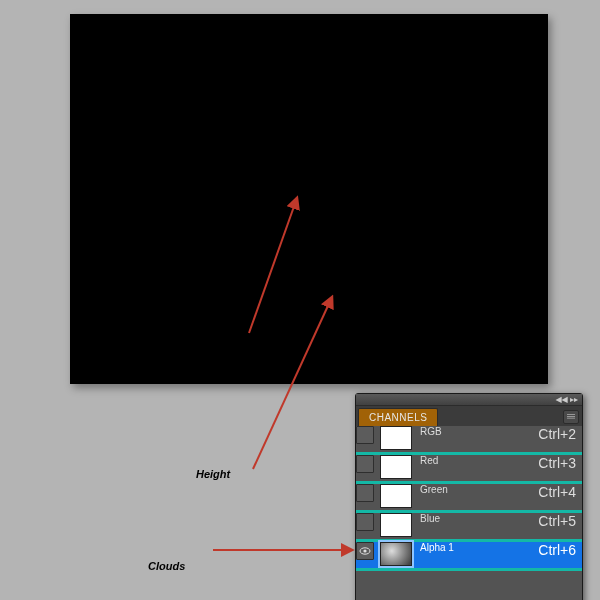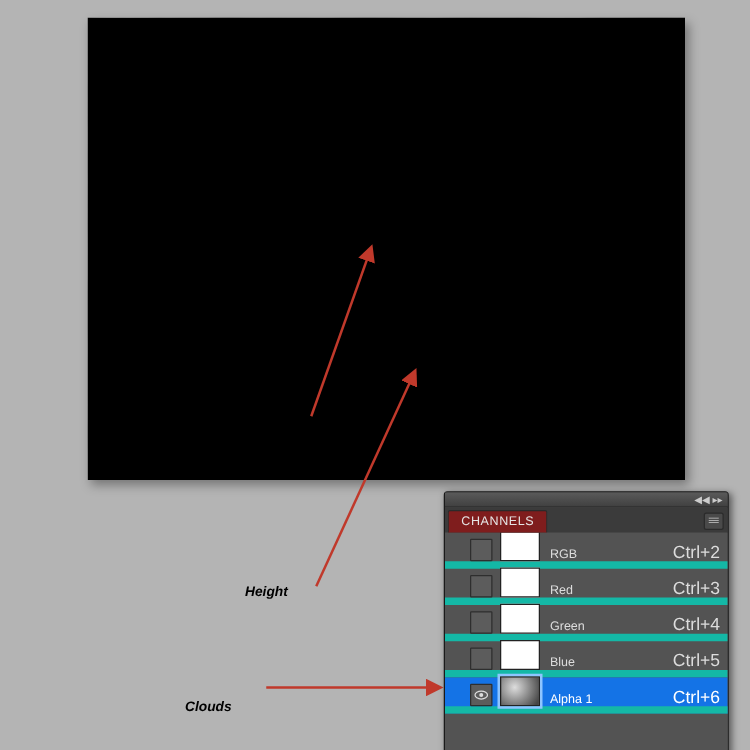--- a/index.html
+++ b/index.html
@@ -6,25 +6,25 @@
   .canvas-wrap{position:absolute;left:70px;top:14px;width:478px;height:370px;background:#fff;box-shadow:3px 4px 8px rgba(0,0,0,.35)}
   .canvas{width:100%;height:100%}
   .label{position:absolute;font-style:italic;font-weight:bold;font-size:11px;color:#000}
   .arrows{position:absolute;left:0;top:0;pointer-events:none}
 
   
   .panel{position:absolute;left:355px;top:393px;width:226px;background:#535353;border:1px solid #1a1a1a;box-shadow:2px 2px 6px rgba(0,0,0,.5);border-radius:3px 3px 0 0;font-size:10px;color:#ddd}
   .panel-bar{height:11px;background:linear-gradient(#5a5a5a,#414141);border-bottom:1px solid #2b2b2b;position:relative}
   .panel-bar .coll{position:absolute;right:4px;top:1px;font-size:8px;color:#ccc}
   .tabs{display:flex;align-items:flex-end;background:#3b3b3b;height:20px;position:relative}
-  .tab{background:#7f1d1d;border:1px solid #2b2b2b;border-bottom:none;padding:3px 10px 3px 10px;font-size:10px;color:#e6e6e6;letter-spacing:.5px;margin:2px 0 0 2px;border-radius:2px 2px 0 0}
+  .tab{background:#a16207;border:1px solid #2b2b2b;border-bottom:none;padding:3px 10px 3px 10px;font-size:10px;color:#e6e6e6;letter-spacing:.5px;margin:2px 0 0 2px;border-radius:2px 2px 0 0}
   .menu-btn{position:absolute;right:3px;top:4px;width:14px;height:12px;border:1px solid #2b2b2b;background:#4a4a4a;border-radius:2px}
   .menu-btn::before{content:"";position:absolute;left:3px;top:3px;width:8px;height:1px;background:#ccc;box-shadow:0 3px 0 #ccc,0 6px 0 #ccc;transform:scaleY(.6)}
   .rows{background:#535353;padding:0}
-  .row{display:flex;align-items:flex-end;height:29px;border-bottom:6px solid #14b8a6;padding:0 6px 0 20px;box-sizing:border-box}
+  .row{display:flex;align-items:flex-start;height:29px;border-bottom:3px solid #14b8a6;padding:0 6px 0 0;box-sizing:border-box}
   .row.selected{background:#1473e6;color:#fff}
   .vis{width:16px;height:16px;border:1px solid #2e2e2e;background:#5c5c5c;margin-right:6px;border-radius:1px;flex:0 0 auto;display:flex;align-items:center;justify-content:center}
   .vis svg{display:block}
   .thumb{width:30px;height:22px;border:1px solid #222;background:#fff;margin-right:8px;flex:0 0 auto}
   .thumb.selected{outline:2px solid #8ec5ff}
   .thumb.alpha{background:#888;background-image:radial-gradient(circle at 30% 30%,#ddd,#444 70%);background-size:120% 120%}
   .ch-name{flex:1 1 auto}
   .ch-key{flex:0 0 auto;font-size:14px}
   .blank-area{height:46px;background:#535353}
 </style>

